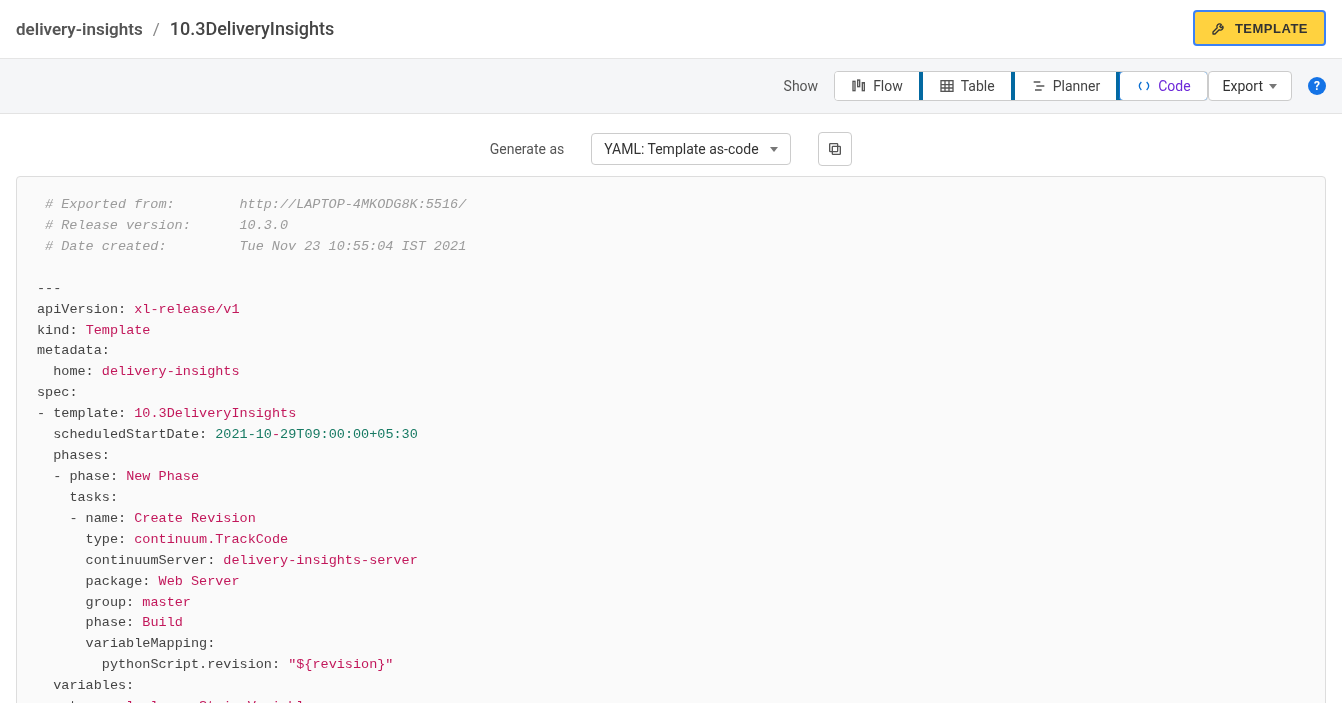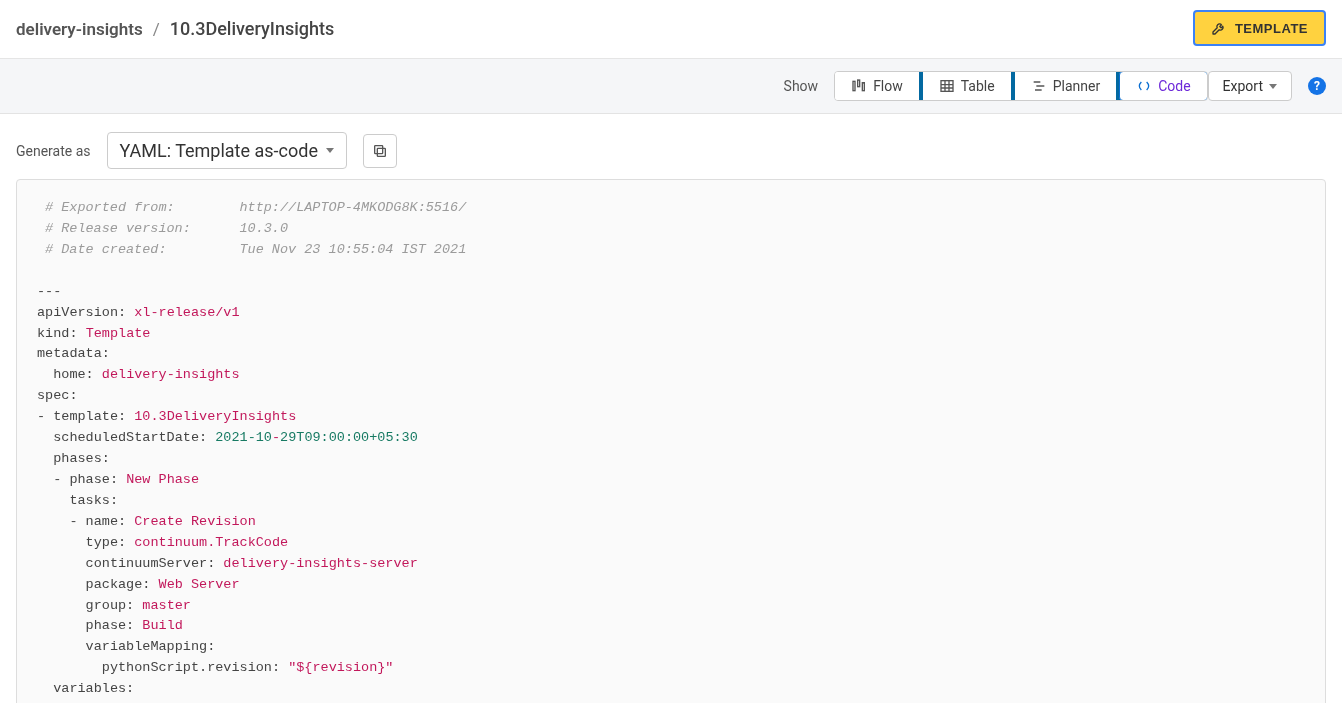--- a/index.html
+++ b/index.html
@@ -142,34 +142,35 @@
     justify-content: center;
     font-weight: 700;
     font-size: 12px;
     cursor: pointer;
   }
 
   .generate-row {
     padding: 18px 16px 10px 16px;
     display: flex;
     align-items: center;
-    gap: 16px;
+    gap: 27px;
+    justify-content: center;
   }
   .gen-label { color: #555; font-size: 14px; }
   .gen-select {
     background: #fff;
     border: 1px solid #ccc;
     border-radius: 4px;
     padding: 7px 12px;
     min-width: 200px;
     display: flex;
     align-items: center;
     justify-content: space-between;
     cursor: pointer;
-    font-size: 18px;
+    font-size: 14px;
   }
   .gen-select .caret {
     border-left: 4px solid transparent;
     border-right: 4px solid transparent;
     border-top: 5px solid #777;
     margin-left: 8px;
   }
   .copy-btn {
     width: 34px;
     height: 34px;

